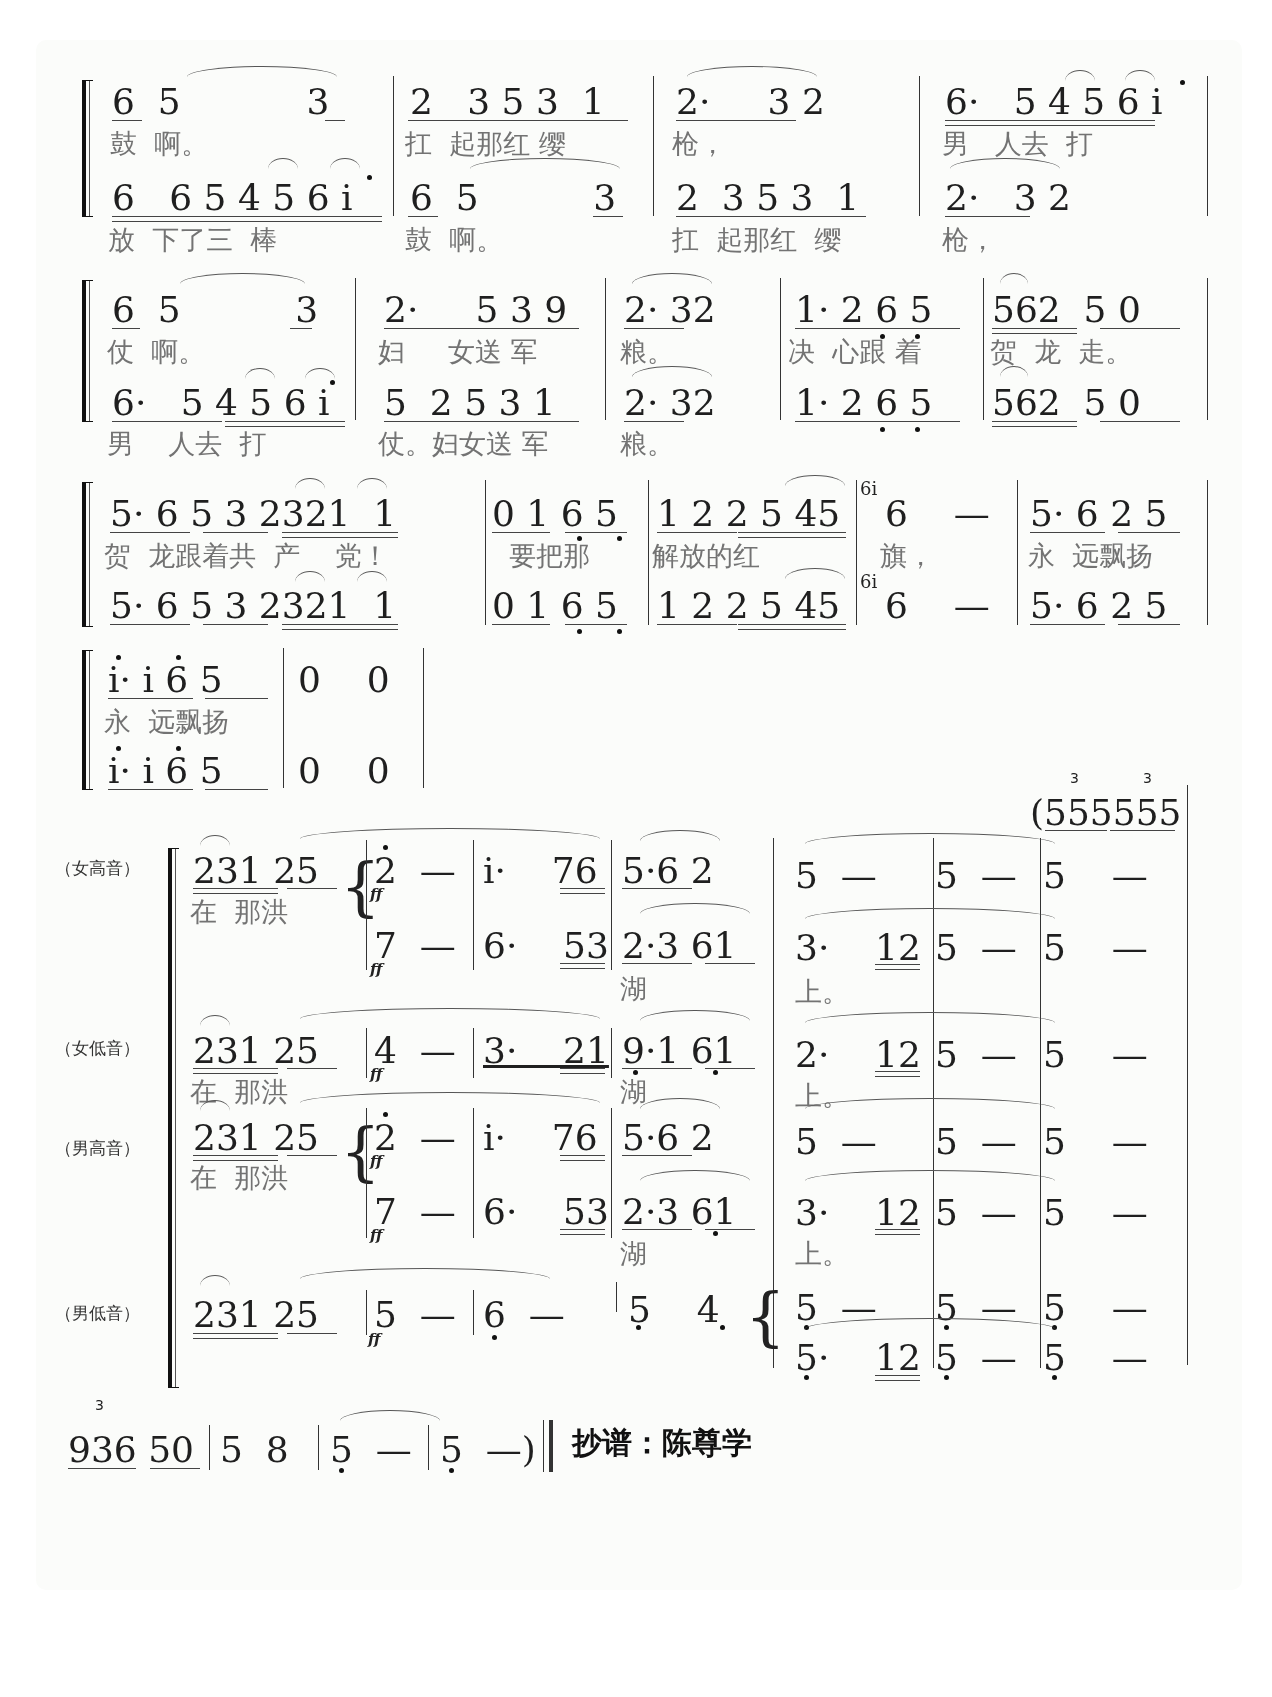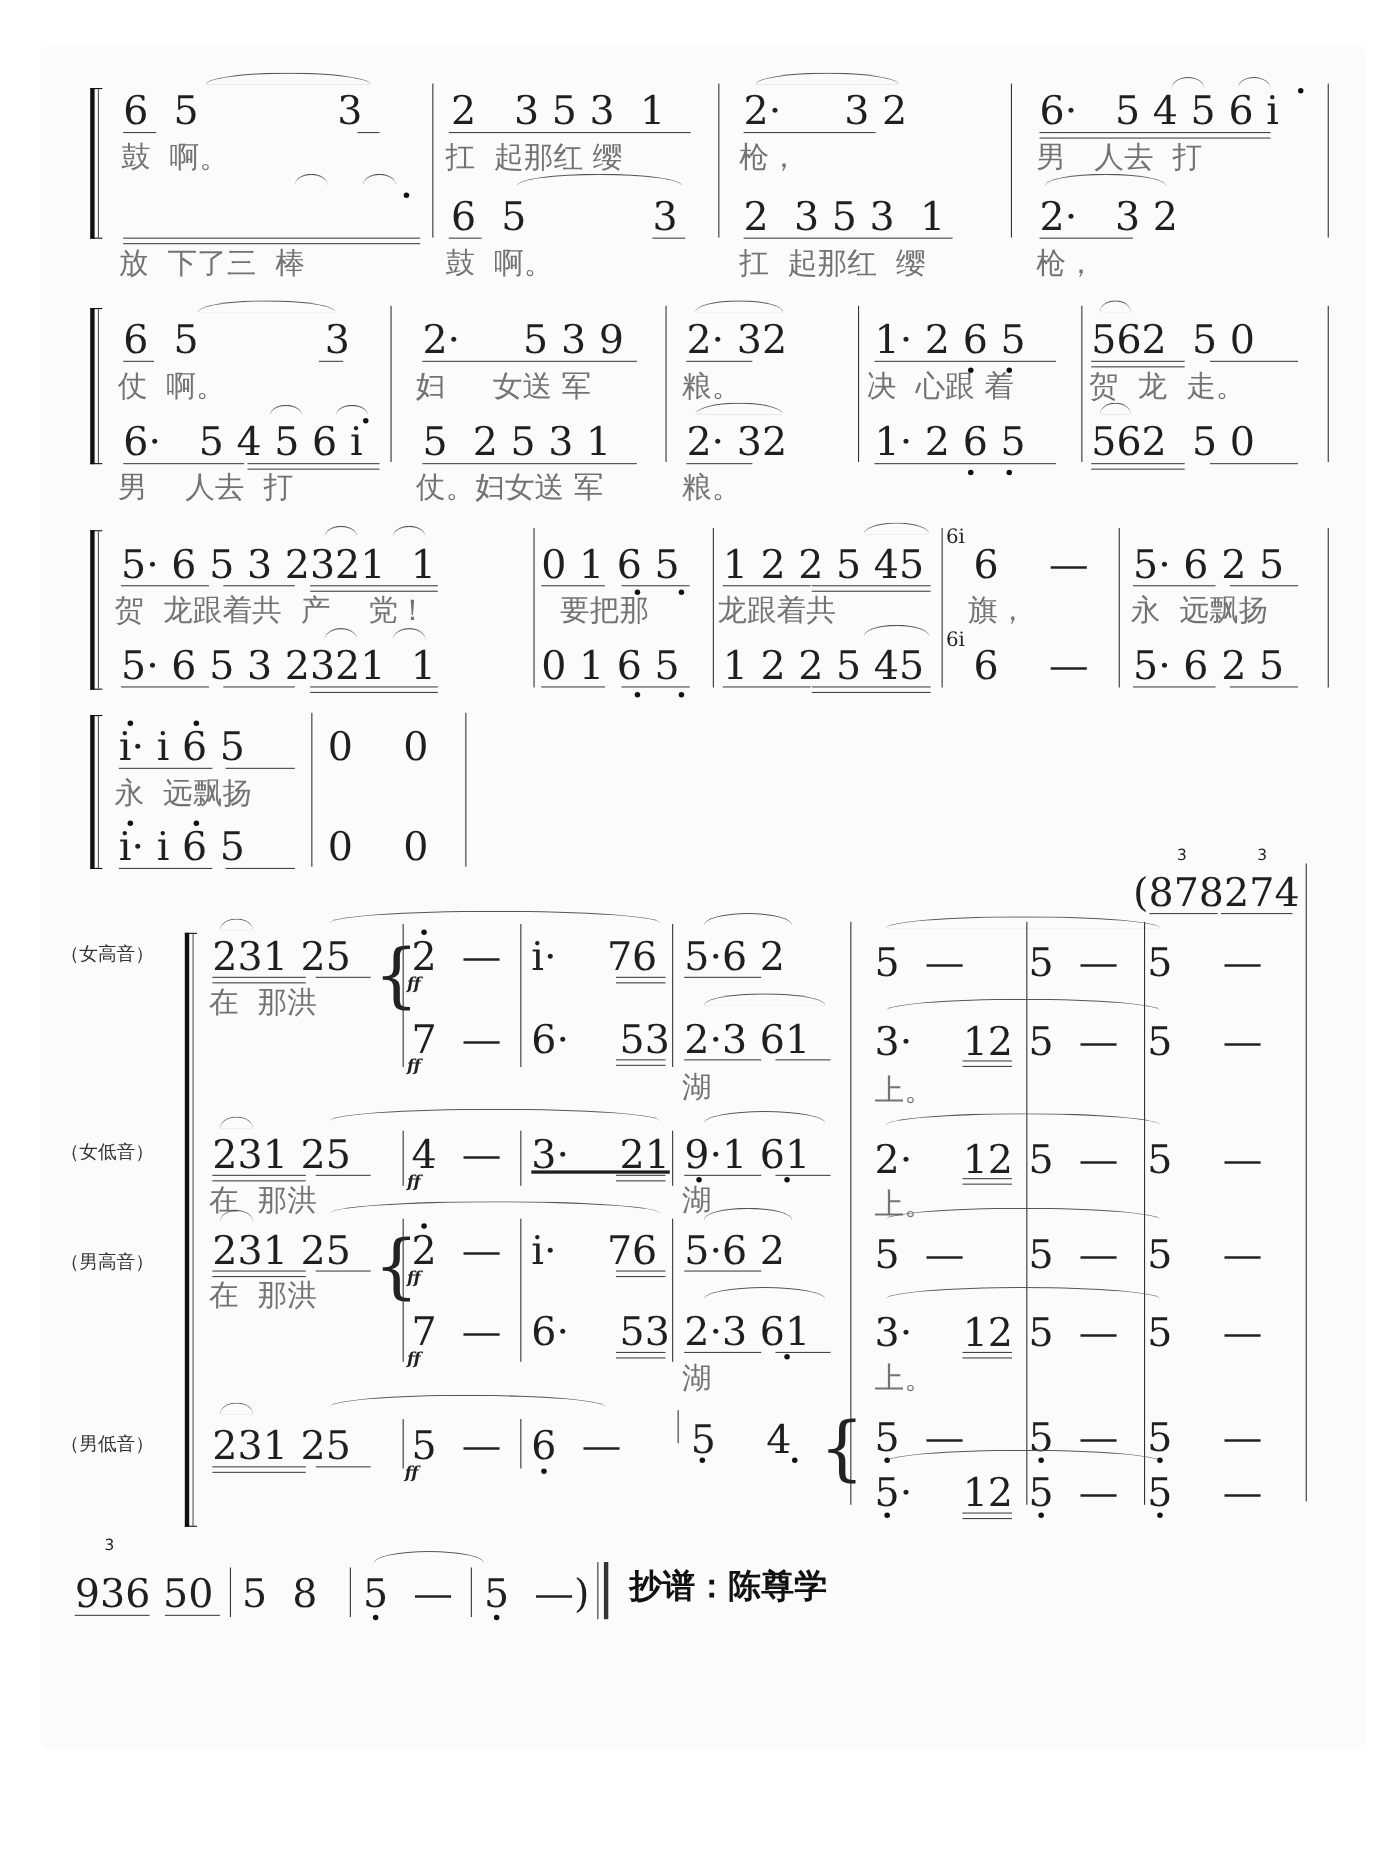--- a/index.html
+++ b/index.html
@@ -54,20 +54,21 @@
   <div class="tok lyr" style="left:110px;top:130px;">鼓  啊。</div>
   <div class="tok lyr" style="left:405px;top:130px;">扛  起那红 缨</div>
   <div class="tok lyr" style="left:672px;top:130px;">枪，</div>
   <div class="tok lyr" style="left:942px;top:130px;">男   人去  打</div>
 
   <div class="slur" style="left:268px;top:158px;width:30px;"></div>
   <div class="slur" style="left:330px;top:158px;width:30px;"></div>
   <div class="slur" style="left:470px;top:158px;width:150px;"></div>
   <div class="slur" style="left:950px;top:158px;width:110px;"></div>
 
+  <div class="tok note" style="left:112px;top:180px;">6   6 5 4 5 6 i</div>
   <div class="tok note" style="left:410px;top:180px;">6  5          3</div>
   <div class="tok note" style="left:676px;top:180px;">2  3 5 3  1</div>
   <div class="tok note" style="left:945px;top:180px;">2·   3 2</div>
   <div class="u2" style="left:112px;top:216px;width:270px;"></div>
   <div class="u1" style="left:408px;top:216px;width:30px;"></div>
   <div class="u1" style="left:593px;top:216px;width:30px;"></div>
   <div class="u1" style="left:676px;top:216px;width:190px;"></div>
   <div class="u1" style="left:945px;top:216px;width:85px;"></div>
   <div class="dot" style="left:367px;top:175px;"></div>
 
@@ -158,21 +159,21 @@
   <div class="u1" style="left:565px;top:532px;width:62px;"></div>
   <div class="u1" style="left:657px;top:532px;width:80px;"></div>
   <div class="u2" style="left:738px;top:532px;width:108px;"></div>
   <div class="u1" style="left:1030px;top:532px;width:75px;"></div>
   <div class="u1" style="left:1118px;top:532px;width:62px;"></div>
   <div class="dot" style="left:577px;top:536px;"></div>
   <div class="dot" style="left:617px;top:536px;"></div>
 
   <div class="tok lyr" style="left:104px;top:542px;">贺  龙跟着共  产    党！</div>
   <div class="tok lyr" style="left:492px;top:542px;">  要把那</div>
-  <div class="tok lyr" style="left:652px;top:542px;">龙跟着共</div>
+  <div class="tok lyr" style="left:652px;top:542px;">解放的红</div>
   <div class="tok lyr" style="left:880px;top:542px;">旗，</div>
   <div class="tok lyr" style="left:1028px;top:542px;">永  远飘扬</div>
 
   <div class="slur" style="left:295px;top:571px;width:30px;"></div>
   <div class="slur" style="left:357px;top:571px;width:30px;"></div>
   <div class="slur" style="left:785px;top:568px;width:60px;"></div>
 
   <div class="tok note" style="left:110px;top:588px;">5· 6 5 3 2321  1</div>
   <div class="tok note" style="left:492px;top:588px;">0 1 6 5</div>
   <div class="tok note" style="left:657px;top:588px;">1 2 2 5 45</div>
@@ -205,21 +206,21 @@
 
   <div class="tok note" style="left:108px;top:753px;">i· i 6 5</div>
   <div class="tok note" style="left:298px;top:753px;">0    0</div>
   <div class="dot" style="left:116px;top:746px;"></div>
   <div class="dot" style="left:176px;top:746px;"></div>
   <div class="u1" style="left:108px;top:789px;width:85px;"></div>
   <div class="u1" style="left:205px;top:789px;width:63px;"></div>
 
   <div class="acc" style="left:1070px;top:770px;">3</div>
   <div class="acc" style="left:1143px;top:770px;">3</div>
-  <div class="tok note" style="left:1030px;top:795px;">(878274</div>
+  <div class="tok note" style="left:1030px;top:795px;">(555555</div>
   <div class="u1" style="left:1045px;top:830px;width:62px;"></div>
   <div class="u1" style="left:1110px;top:830px;width:65px;"></div>
   <div class="bar" style="left:1187px;top:785px;height:580px;"></div>
 
   <div class="bracket" style="left:168px;top:848px;height:538px;"></div>
   <div class="bar" style="left:773px;top:838px;height:530px;"></div>
   <div class="bar" style="left:933px;top:838px;height:530px;"></div>
   <div class="bar" style="left:1040px;top:838px;height:530px;"></div>
 
   <div class="tok lbl" style="left:55px;top:860px;">（女高音）</div>

